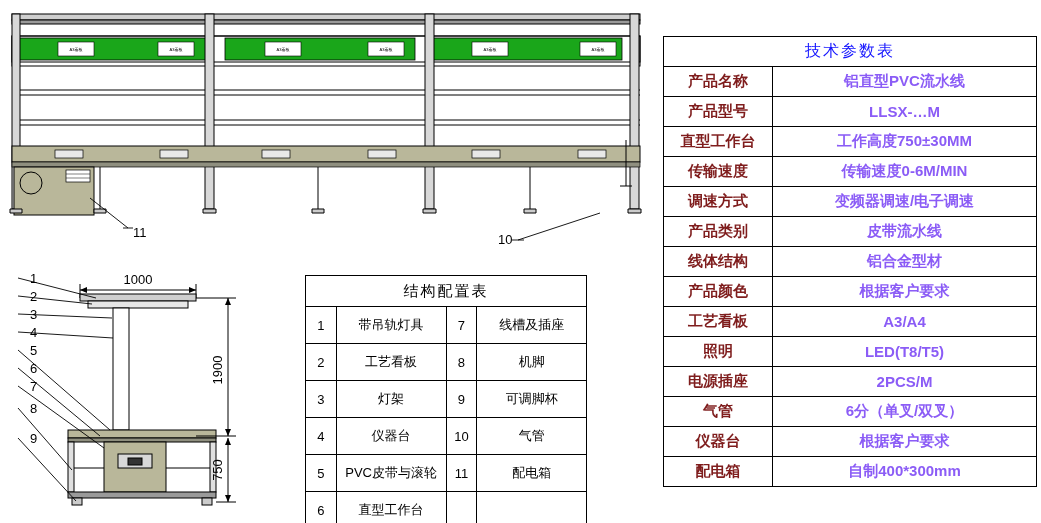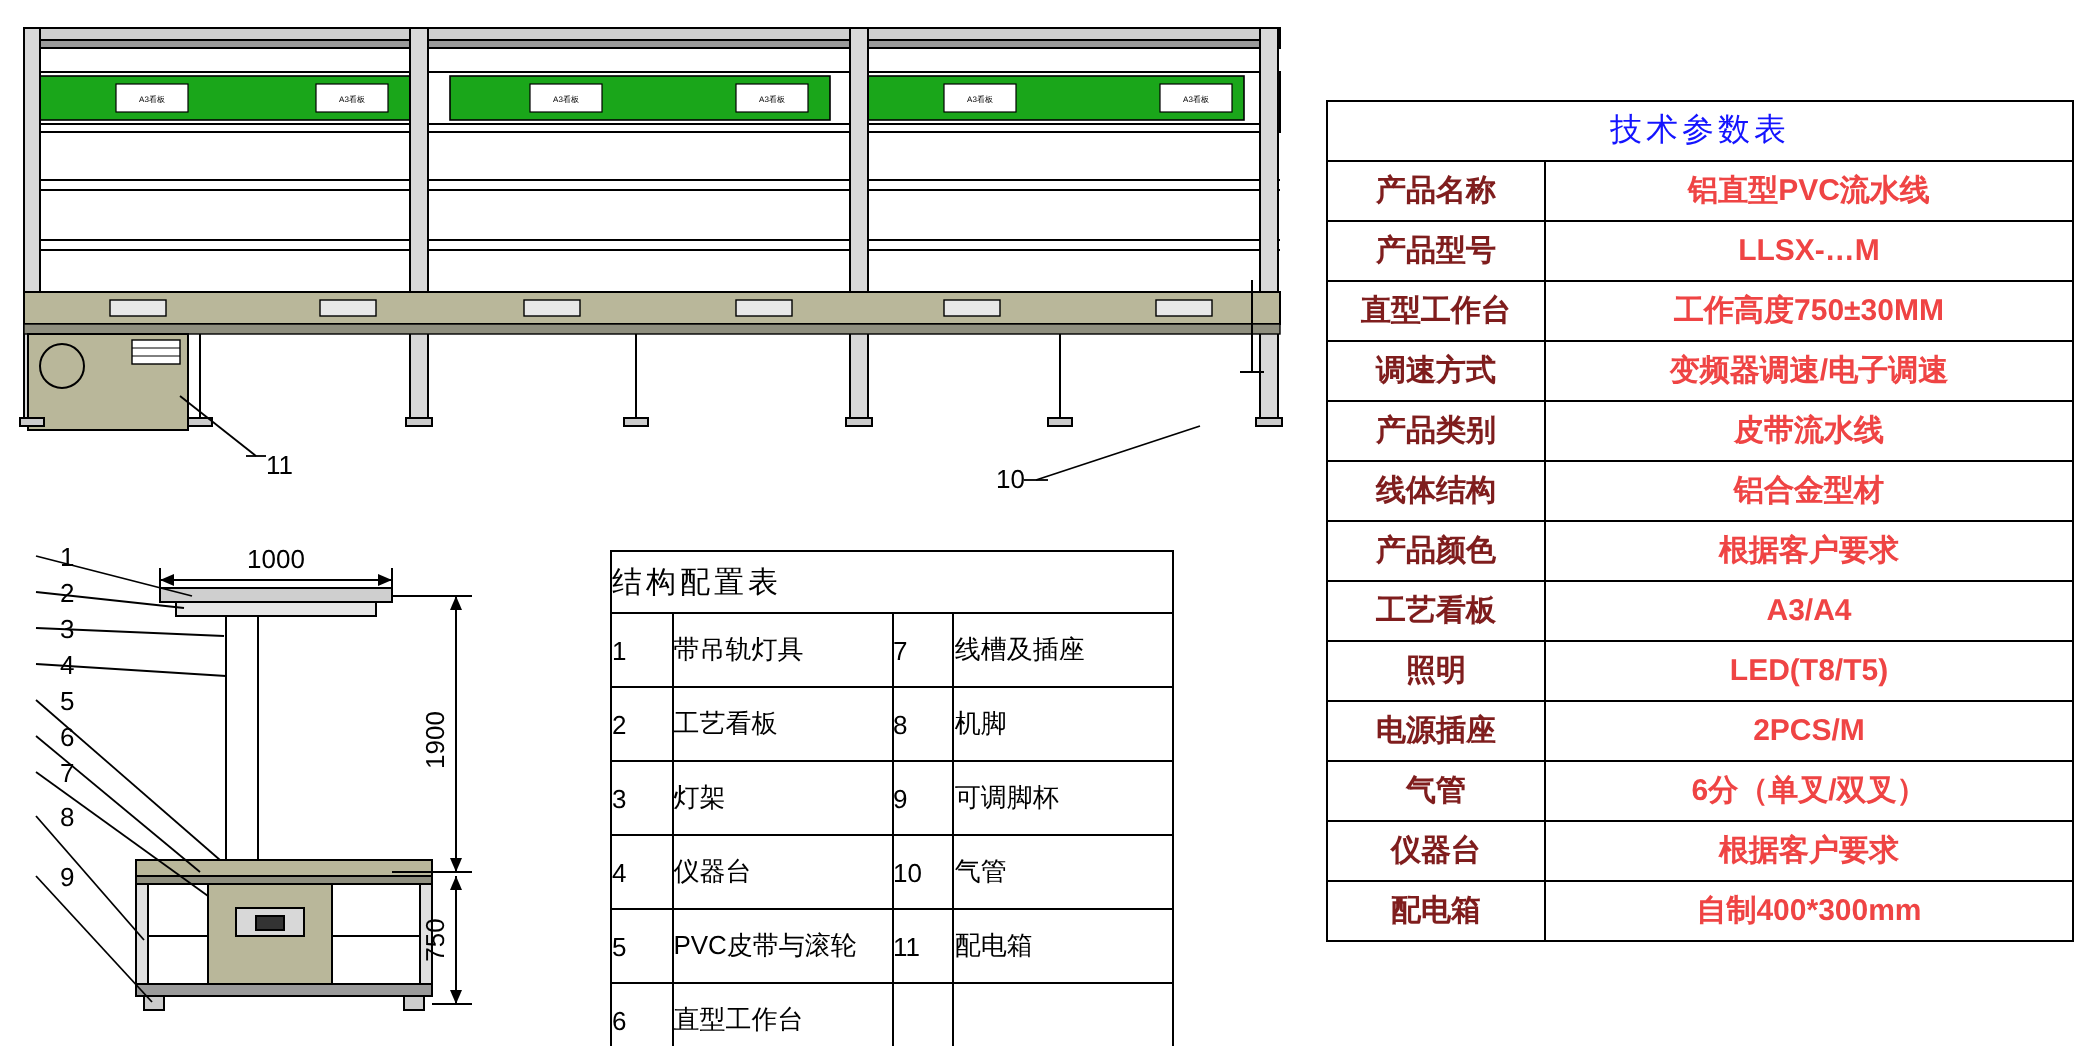--- a/index.html
+++ b/index.html
@@ -41,21 +41,21 @@
     position: absolute;
     left: 305px;
     top: 275px;
     width: 282px;
     border-collapse: collapse;
     font-size: 13px;
     color: #000;
   }
   #struct-table td, #struct-table th {
     border: 1px solid #000;
-    text-align: left;
+    text-align: center;
     vertical-align: middle;
     padding: 0;
     height: 36px;
     font-weight: normal;
   }
   #struct-table .title-cell {
     height: 30px;
     font-size: 15px;
     letter-spacing: 2px;
   }
@@ -63,21 +63,21 @@
     width: 30px;
   }
   #struct-table .lbl {
     width: 110px;
   }
 
   
   #tech-table {
     position: absolute;
     left: 663px;
-    top: 50px;
+    top: 36px;
     width: 374px;
     border-collapse: collapse;
     font-size: 15px;
   }
   #tech-table td {
     border: 1px solid #000;
     height: 29px;
     padding: 0 2px;
     vertical-align: middle;
     text-align: center;
@@ -87,21 +87,21 @@
     font-size: 16px;
     letter-spacing: 2px;
     height: 29px;
   }
   #tech-table .key {
     width: 104px;
     color: #7f1d1d;
     font-weight: bold;
   }
   #tech-table .val {
-    color: #ef4444;
+    color: #8b5cf6;
     font-weight: bold;
     margin-left: 32px;
   }
 
   
   .leader-num {
     position: absolute;
     font-size: 13px;
     color: #000;
   }
@@ -347,20 +347,24 @@
       </tr>
       <tr>
         <td class="key">产品型号</td>
         <td class="val">LLSX-…M</td>
       </tr>
       <tr>
         <td class="key">直型工作台</td>
         <td class="val">工作高度750±30MM</td>
       </tr>
       <tr>
+        <td class="key">传输速度</td>
+        <td class="val">传输速度0-6M/MIN</td>
+      </tr>
+      <tr>
         <td class="key">调速方式</td>
         <td class="val">变频器调速/电子调速</td>
       </tr>
       <tr>
         <td class="key">产品类别</td>
         <td class="val">皮带流水线</td>
       </tr>
       <tr>
         <td class="key">线体结构</td>
         <td class="val">铝合金型材</td>

